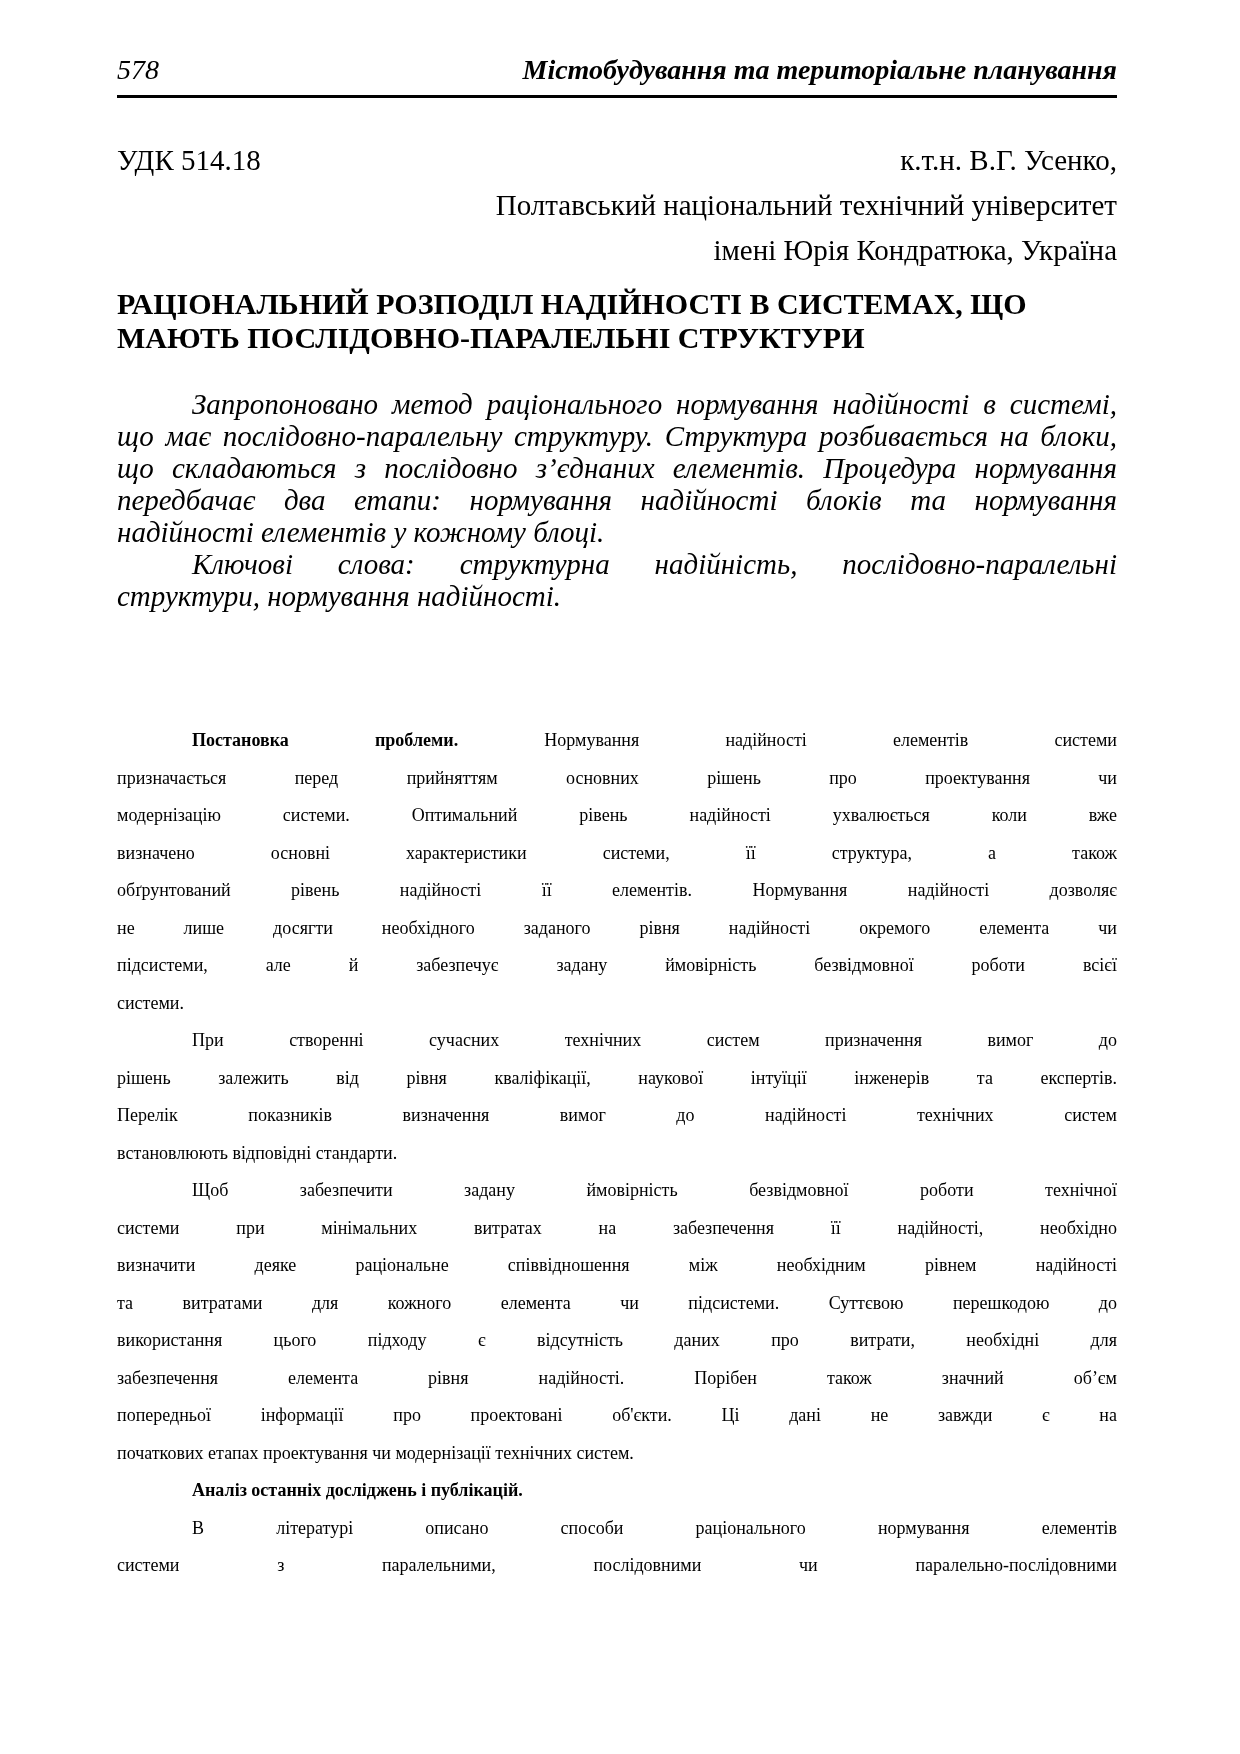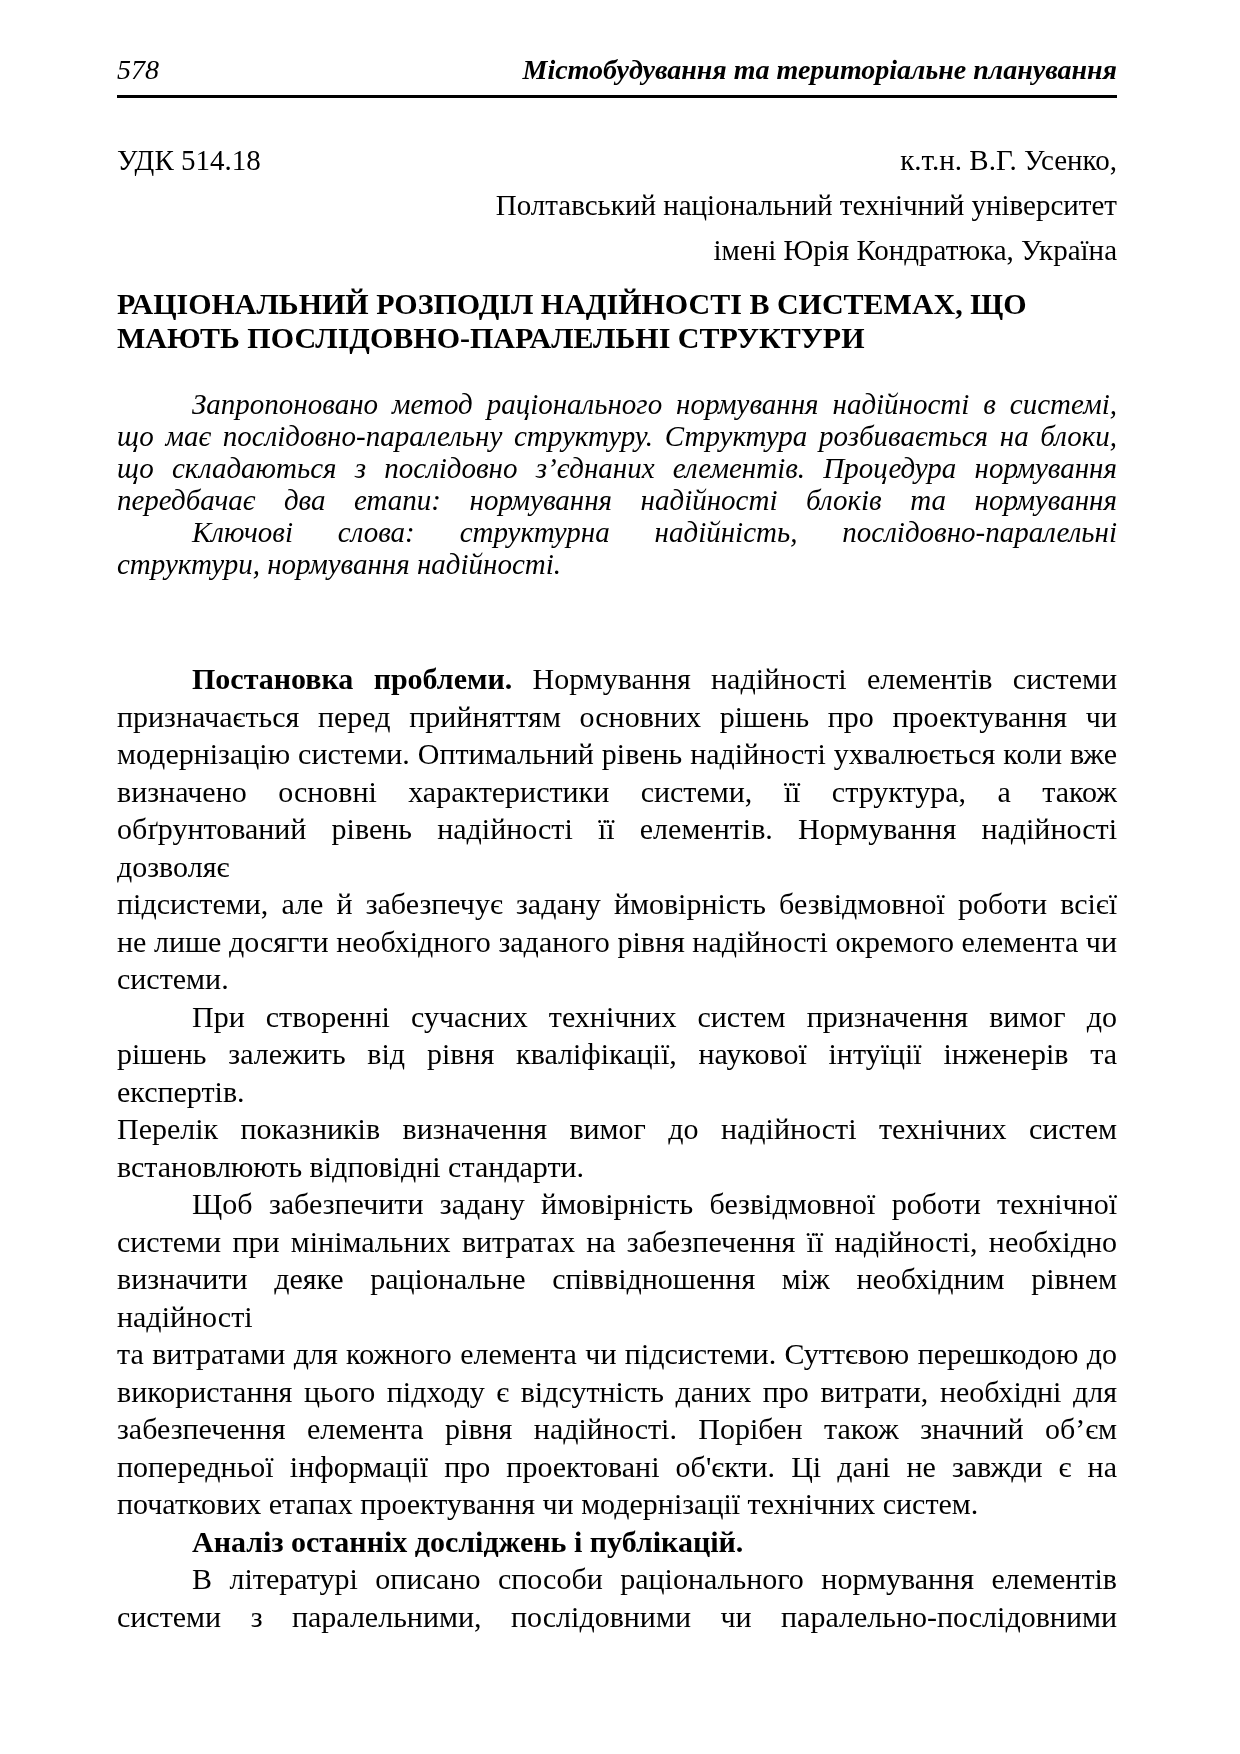--- a/index.html
+++ b/index.html
@@ -59,22 +59,22 @@
   
   .abstract {
     margin-top: 33px;
     font-style: italic;
     font-size: 29px;
     line-height: 32px;
   }
 
   
   .body-text {
-    margin-top: 80px;
-    font-size: 30px;
+    margin-top: 110px;
+    font-size: 18px;
     line-height: 37.5px;
   }
 
   
   .jline {
     text-align: justify;
     text-align-last: justify;
     white-space: normal;
   }
   .jline.last   { text-align-last: left; }
@@ -101,32 +101,33 @@
   <div class="title-block">
     <div>РАЦІОНАЛЬНИЙ РОЗПОДІЛ НАДІЙНОСТІ В СИСТЕМАХ, ЩО</div>
     <div>МАЮТЬ ПОСЛІДОВНО-ПАРАЛЕЛЬНІ СТРУКТУРИ</div>
   </div>
 
   <div class="abstract">
       <div class="jline indent">Запропоновано метод раціонального нормування надійності в системі,</div>
       <div class="jline">що має послідовно-паралельну структуру. Структура розбивається на блоки,</div>
       <div class="jline">що складаються з послідовно з’єднаних елементів. Процедура нормування</div>
       <div class="jline">передбачає два етапи: нормування надійності блоків та нормування</div>
+      <div class="jline last">надійності елементів у кожному блоці.</div>
       <div class="jline indent">Ключові слова: структурна надійність, послідовно-паралельні</div>
       <div class="jline last">структури, нормування надійності.</div>
     </div>
 
   <div class="body-text">
       <div class="jline indent"><span class="lead">Постановка проблеми.</span> Нормування надійності елементів системи</div>
       <div class="jline">призначається перед прийняттям основних рішень про проектування чи</div>
       <div class="jline">модернізацію системи. Оптимальний рівень надійності ухвалюється коли вже</div>
       <div class="jline">визначено основні характеристики системи, її структура, а також</div>
       <div class="jline">обґрунтований рівень надійності її елементів. Нормування надійності дозволяє</div>
+      <div class="jline">не лише досягти необхідного заданого рівня надійності окремого елемента чи</div>
       <div class="jline">підсистеми, але й забезпечує задану ймовірність безвідмовної роботи всієї</div>
-      <div class="jline">не лише досягти необхідного заданого рівня надійності окремого елемента чи</div>
       <div class="jline last">системи.</div>
       <div class="jline indent">При створенні сучасних технічних систем призначення вимог до</div>
       <div class="jline">рішень залежить від рівня кваліфікації, наукової інтуїції інженерів та експертів.</div>
       <div class="jline">Перелік показників визначення вимог до  надійності технічних систем</div>
       <div class="jline last">встановлюють відповідні стандарти.</div>
       <div class="jline indent">Щоб забезпечити задану ймовірність безвідмовної роботи технічної</div>
       <div class="jline">системи при мінімальних витратах на забезпечення її надійності, необхідно</div>
       <div class="jline">визначити деяке раціональне співвідношення між необхідним рівнем надійності</div>
       <div class="jline">та витратами для кожного елемента чи підсистеми. Суттєвою перешкодою до</div>
       <div class="jline">використання цього підходу є відсутність даних про витрати, необхідні для</div>

